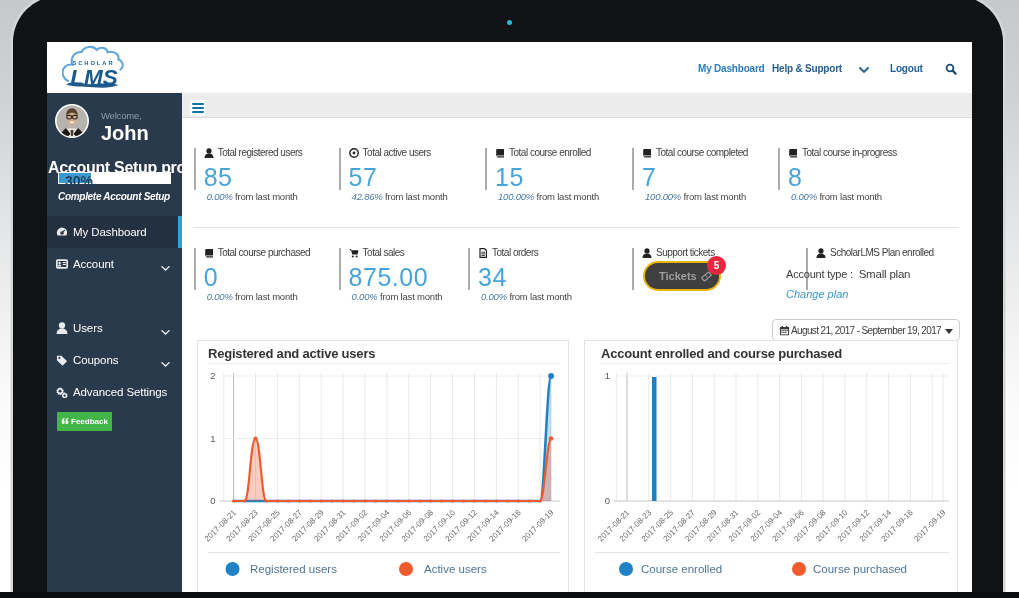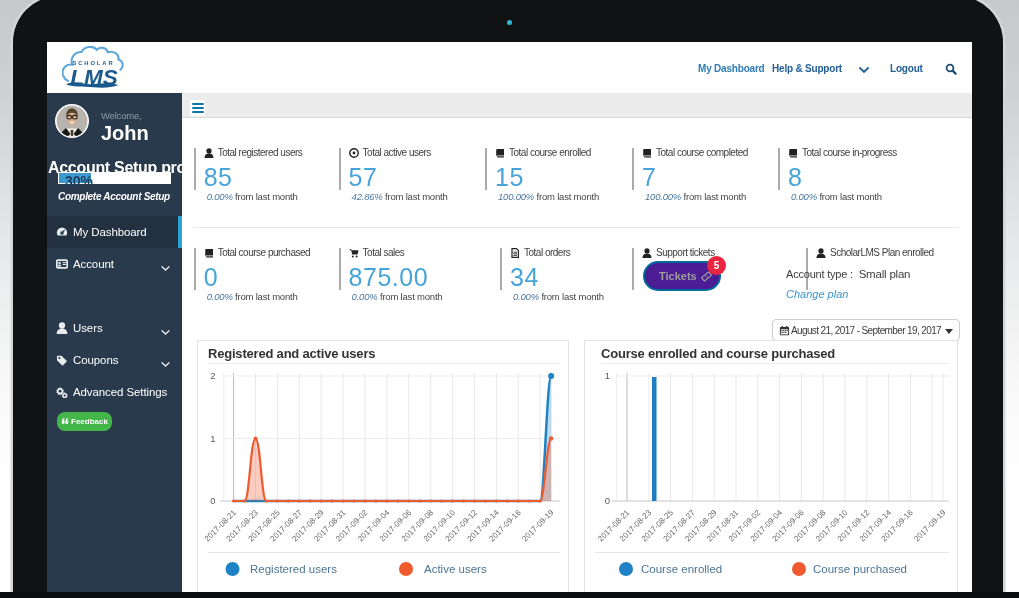--- a/index.html
+++ b/index.html
@@ -136,21 +136,21 @@
               <path d="M3.4,0.6 L4,1.8 L5.2,1.6 L5.4,2.9 L6.6,3.3 L6,4.4 L6.6,5.5 L5.4,5.9 L5.2,7.2 L4,6.9 L3.4,8 L2.8,6.9 L1.6,7.2 L1.4,5.9 L0.2,5.5 L0.8,4.4 L0.2,3.3 L1.4,2.9 L1.6,1.6 L2.8,1.8 Z" fill="#e8ecef"></path>
               <circle cx="3.4" cy="4.3" r="1.2" fill="#293a4d"></circle>
               <g transform="translate(4.6,4.6) scale(0.78)">
                 <path d="M3.4,0.6 L4,1.8 L5.2,1.6 L5.4,2.9 L6.6,3.3 L6,4.4 L6.6,5.5 L5.4,5.9 L5.2,7.2 L4,6.9 L3.4,8 L2.8,6.9 L1.6,7.2 L1.4,5.9 L0.2,5.5 L0.8,4.4 L0.2,3.3 L1.4,2.9 L1.6,1.6 L2.8,1.8 Z" fill="#e8ecef"></path>
                 <circle cx="3.4" cy="4.3" r="1.2" fill="#293a4d"></circle>
               </g>
             </svg>
           </span>
           <span>Advanced Settings</span>
         </div>
-        <div class="abs" style="left:10px;top:319px;width:55px;height:19px;background:#44b549;border-radius:8px;">
+        <div class="abs" style="left:10px;top:319px;width:55px;height:19px;background:#44b549;border-radius:1px;">
           <svg width="10" height="10" viewBox="0 0 10 10" style="position:absolute;left:4px;top:4.5px;width:8px;height:8px;">
             <path d="M1,8.5 L1,5.2 C1,3 2.2,1.6 4.2,1.3 L4.6,2.4 C3.4,2.7 2.9,3.4 2.85,4.3 L4.4,4.3 L4.4,8.5 Z" fill="#fff"></path>
             <path d="M5.6,8.5 L5.6,5.2 C5.6,3 6.8,1.6 8.8,1.3 L9.2,2.4 C8,2.7 7.5,3.4 7.45,4.3 L9,4.3 L9,8.5 Z" fill="#fff"></path>
           </svg>
           <div style="position:absolute;left:14px;top:5px;font-size:8px;font-weight:700;color:#fff;">Feedback</div>
         </div>
       </div>
       <div class="abs" style="left:135px;top:51px;width:790px;height:25px;background:#ececec;border-bottom:1px solid #d9d9de;"></div>
       <div class="abs" style="left:143px;top:58px;width:15px;height:16px;background:#fff;border-radius:1.5px;">
         <div style="position:absolute;left:1.5px;top:2.5px;width:12px;height:2.6px;background:#0e74aa;border-radius:1px;"></div>
@@ -230,21 +230,21 @@
           <svg width="10" height="10" viewBox="0 0 10 10" style="width:10px;height:10px;">
             <path d="M0.5,1 L2,1 L2.6,2.2 L9.5,2.2 L8.5,6.4 L3.2,6.4 L2.2,2.5 L1.5,2.5 Z" fill="#222"></path>
             <circle cx="3.8" cy="8.4" r="1" fill="#222"></circle>
             <circle cx="7.6" cy="8.4" r="1" fill="#222"></circle>
           </svg>
           <span>Total sales</span>
         </div>
         <div class="n">875.00</div>
         <div class="p"><i style="font-style:italic;">0.00%</i> from last month</div>
       </div>
-      <div class="stat" style="left:453px;top:206px;">
+      <div class="stat" style="left:421px;top:206px;">
         <div class="t">
           <svg width="10" height="10" viewBox="0 0 10 10" style="width:10px;height:10px;">
             <path d="M2,0.6 L6.4,0.6 L8.4,2.6 L8.4,9.4 L2,9.4 Z" fill="none" stroke="#222" stroke-width="1.2"></path>
             <line x1="3.4" y1="4.2" x2="7" y2="4.2" stroke="#222" stroke-width="0.9"></line>
             <line x1="3.4" y1="5.8" x2="7" y2="5.8" stroke="#222" stroke-width="0.9"></line>
             <line x1="3.4" y1="7.4" x2="7" y2="7.4" stroke="#222" stroke-width="0.9"></line>
           </svg>
           <span>Total orders</span>
         </div>
         <div class="n">34</div>
@@ -252,21 +252,21 @@
       </div>
       <div class="stat" style="left:585px;top:206px;">
         <div class="t">
           <svg width="10" height="10" viewBox="0 0 10 10" style="width:10px;height:10px;">
             <circle cx="5" cy="2.9" r="2.6" fill="#222"></circle>
             <path d="M0.5,10 C0.5,6.5 2.8,5.4 5,5.4 C7.2,5.4 9.5,6.5 9.5,10 Z" fill="#222"></path>
           </svg>
           <span>Support tickets</span>
         </div>
       </div>
-      <div class="abs" style="left:596px;top:219px;width:78px;height:30px;background:#4c1d95;border:2px solid #0369a1;border-radius:15px;box-shadow:inset 0 0 4px rgba(0,0,0,0.08);">
+      <div class="abs" style="left:596px;top:219px;width:78px;height:30px;background:#404040;border:2px solid #eab308;border-radius:15px;box-shadow:inset 0 0 4px rgba(0,0,0,0.08);">
         <div style="position:absolute;left:14px;top:7px;font-size:11px;font-weight:700;color:#9e9e9e;">Tickets</div>
         <svg width="10" height="10" viewBox="0 0 10 10" style="width:11px;height:11px;position:absolute;left:56px;top:8px;">
           <g transform="rotate(-40 5 5)">
             <rect x="0.8" y="3" width="8.4" height="4" rx="0.6" fill="none" stroke="#9e9e9e" stroke-width="1.1"></rect>
             <line x1="5" y1="3" x2="5" y2="7" stroke="#9e9e9e" stroke-width="0.9" stroke-dasharray="1,0.8"></line>
           </g>
         </svg>
       </div>
       <div class="abs" style="left:660px;top:214px;width:19px;height:19px;border-radius:50%;background:#e92540;color:#fff;font-size:10px;font-weight:700;text-align:center;line-height:19px;">5</div>
       <div class="stat" style="left:731px;top:206px;margin-left:28px;">
@@ -379,21 +379,21 @@
           <text transform="rotate(-45 323.3 172)" x="323.3" y="172" text-anchor="end" font-size="8" fill="#6a6a6a" font-family="Liberation Sans, sans-serif">2017-09-16</text>
           <text transform="rotate(-45 356.1 172)" x="356.1" y="172" text-anchor="end" font-size="8" fill="#6a6a6a" font-family="Liberation Sans, sans-serif">2017-09-19</text>
           <line x1="10" y1="211.5" x2="362" y2="211.5" stroke="#e5e5e5" stroke-width="1"></line>
           <circle cx="34.5" cy="228" r="7" fill="#1f82c4"></circle>
           <text x="52" y="232" font-size="11.5" fill="#4e7593" font-family="Liberation Sans, sans-serif">Registered users</text>
           <circle cx="208" cy="228" r="7" fill="#ef5b2e"></circle>
           <text x="226" y="232" font-size="11.5" fill="#4e7593" font-family="Liberation Sans, sans-serif">Active users</text>
         </svg>
       </div>
       <div class="panel" style="left:537px;width:374px;">
-        <div class="ptitle" style="left:16px;">Course enrolled and course purchased</div>
+        <div class="ptitle" style="left:16px;">Account enrolled and course purchased</div>
         <div class="pline" style="left:16px;width:348px;"></div>
         <svg width="374" height="251" viewBox="0 0 374 251" style="position:absolute;left:0;top:0;overflow:visible">
           <line x1="31.4" y1="32" x2="31.4" y2="160" stroke="#ececec" stroke-width="1"></line>
           <line x1="42.0" y1="32" x2="42.0" y2="160" stroke="#b9b9b9" stroke-width="1"></line>
           <line x1="63.8" y1="32" x2="63.8" y2="160" stroke="#e9e9e9" stroke-width="1"></line>
           <line x1="85.6" y1="32" x2="85.6" y2="160" stroke="#e9e9e9" stroke-width="1"></line>
           <line x1="107.4" y1="32" x2="107.4" y2="160" stroke="#e9e9e9" stroke-width="1"></line>
           <line x1="129.2" y1="32" x2="129.2" y2="160" stroke="#e9e9e9" stroke-width="1"></line>
           <line x1="151.0" y1="32" x2="151.0" y2="160" stroke="#e9e9e9" stroke-width="1"></line>
           <line x1="172.8" y1="32" x2="172.8" y2="160" stroke="#e9e9e9" stroke-width="1"></line>

